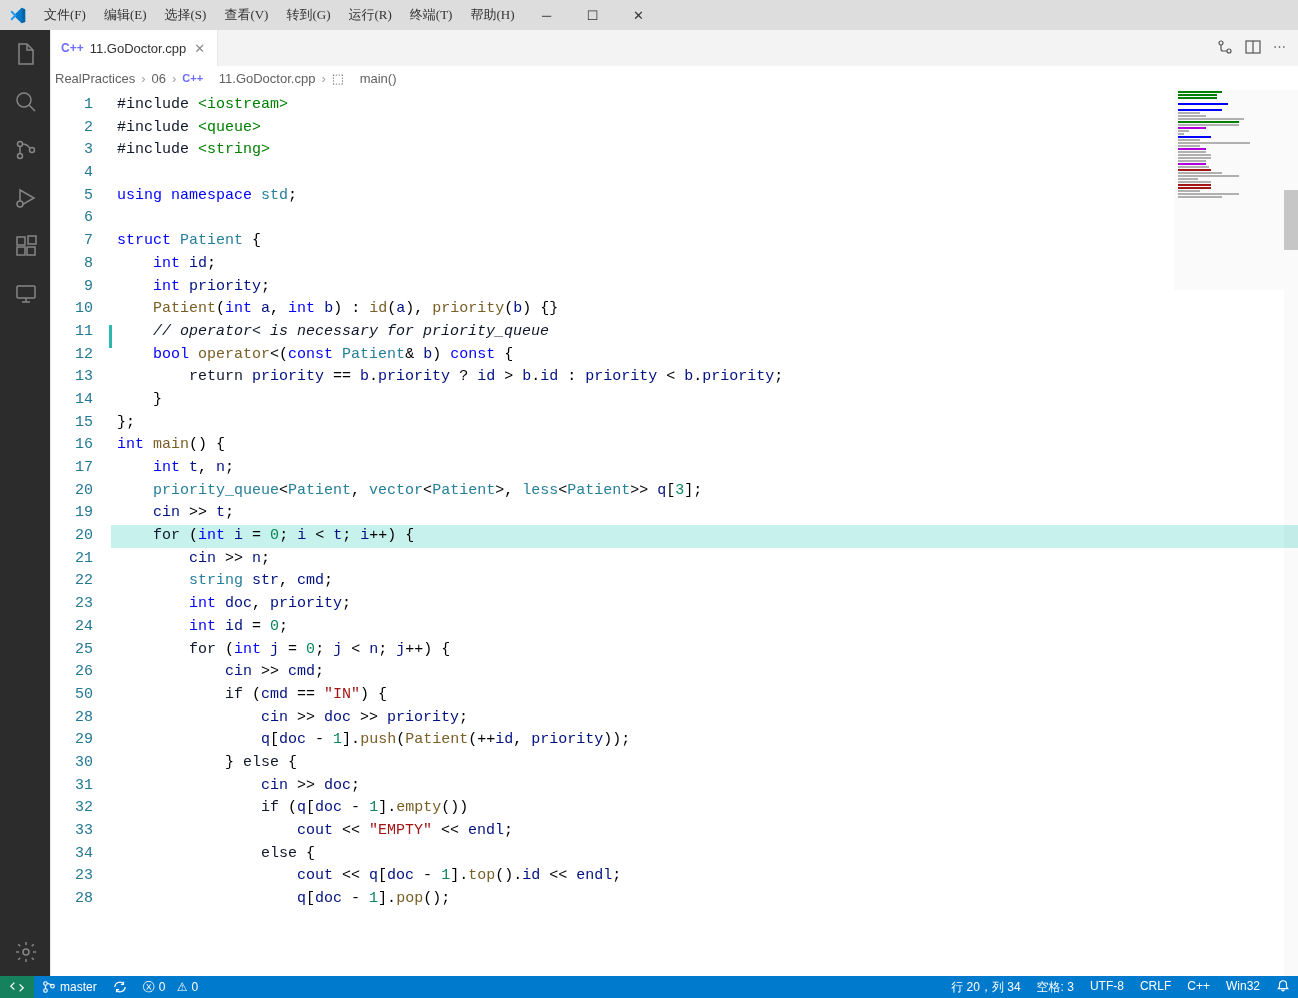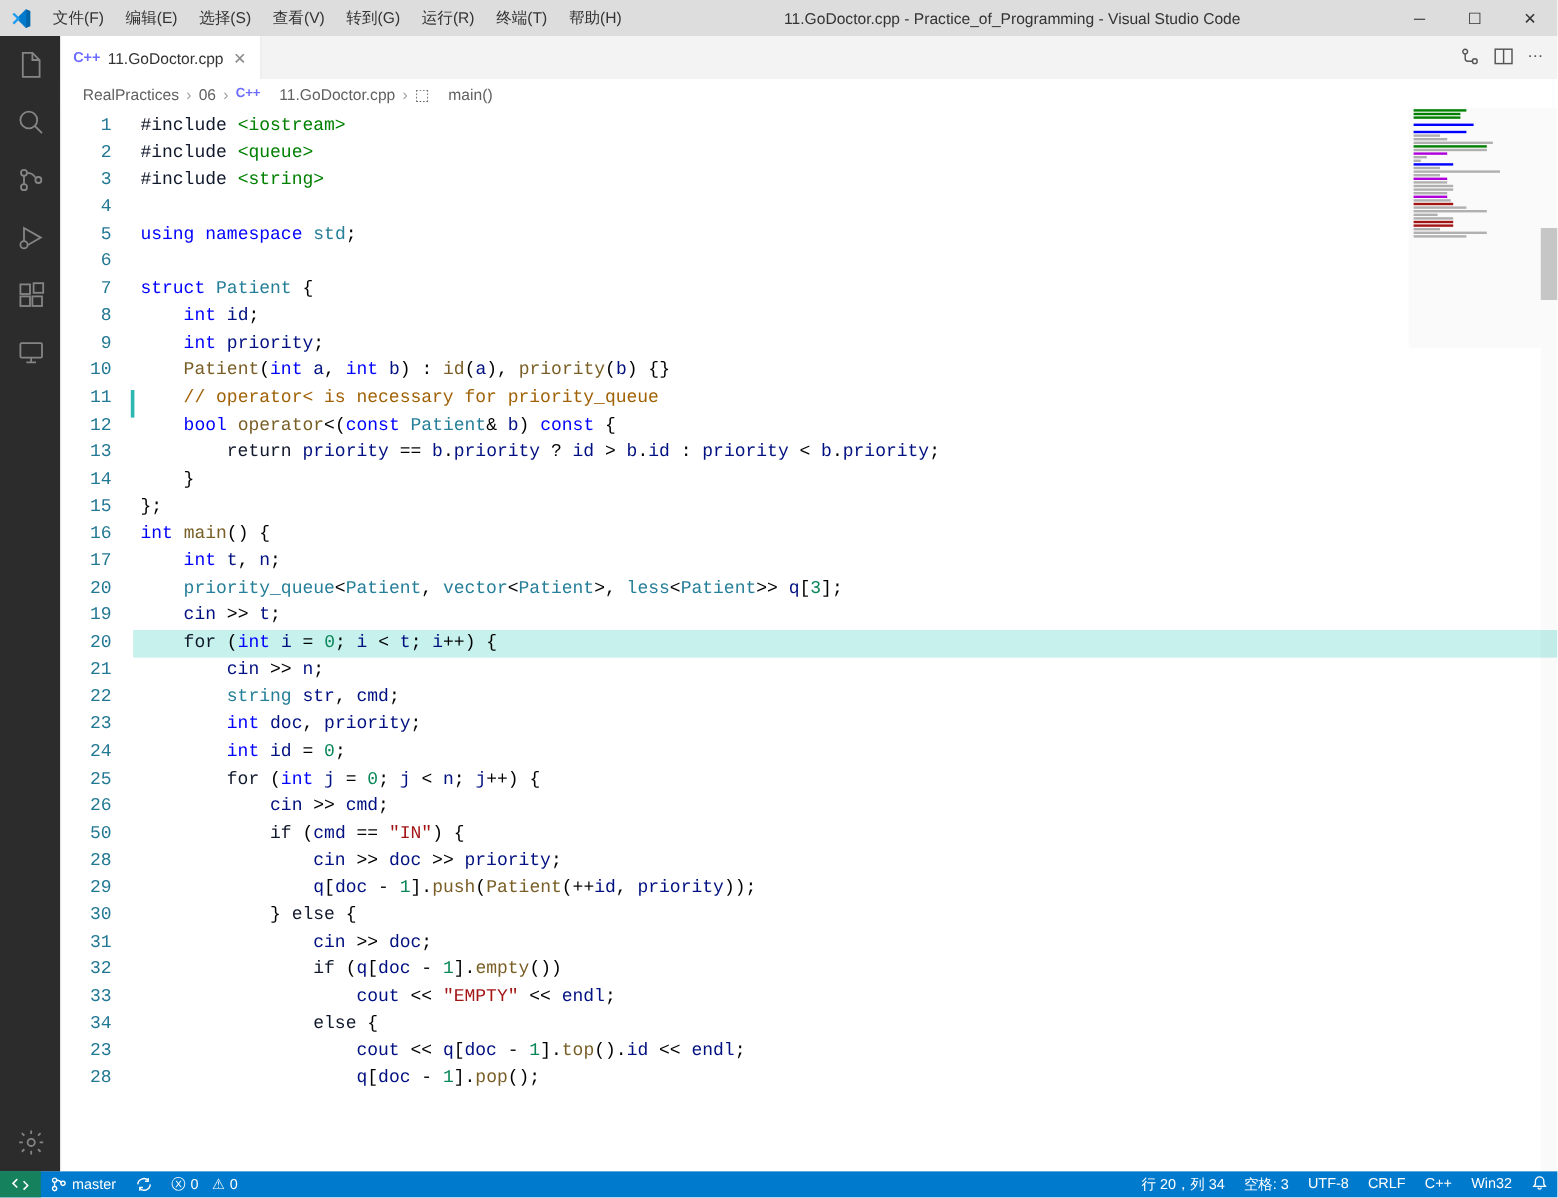--- a/index.html
+++ b/index.html
@@ -1,57 +1,57 @@
 <!DOCTYPE html>
 <html><head>
 <meta charset="utf-8">
 <style>
 * { margin: 0; padding: 0; box-sizing: border-box; }
 body { font-family: "Segoe UI", "Microsoft YaHei", sans-serif; font-size: 13px; background: #fff; overflow: hidden; width: 1298px; height: 998px; }
 
 .titlebar { height: 30px; background: #dddddd; display: flex; align-items: center; padding: 0; }
 .titlebar .logo { width: 35px; display: flex; justify-content: center; align-items: center; }
-.titlebar .menu { display: flex; gap: 0; }
+.titlebar .menu { display: flex; gap: 0; font-family: Liberation Serif, serif; }
 .titlebar .menu-item { padding: 4px 9px; cursor: pointer; color: #333; }
 .titlebar .title { flex: 1; text-align: center; color: #333; }
 .titlebar .winctrl { display: flex; }
 .titlebar .winctrl-btn { width: 46px; height: 30px; display: flex; align-items: center; justify-content: center; cursor: pointer; color: #333; }
 
 .main-row { display: flex; height: calc(998px - 30px - 22px); }
 .activitybar { width: 50px; background: #2c2c2c; display: flex; flex-direction: column; justify-content: space-between; }
 .activitybar .top, .activitybar .bottom { display: flex; flex-direction: column; }
 .activitybar .ab-item { width: 50px; height: 48px; display: flex; align-items: center; justify-content: center; color: #858585; cursor: pointer; border-left: 2px solid transparent; }
 
 .editor-area { flex: 1; display: flex; flex-direction: column; background: #fff; position: relative; border-left: 1px solid #e7e7e7; }
 .tabbar { height: 36px; background: #f3f3f3; display: flex; align-items: center; }
 .tab { height: 36px; background: #fff; display: flex; align-items: center; padding: 0 10px; gap: 6px; border-right: 1px solid #e7e7e7; }
 .tab .filetype { color: #6c6c6c; font-size: 12px; }
 .tab .tabname { color: #333; }
 .tab .close { color: #888; cursor: pointer; padding: 2px; }
 .tabbar .actions { margin-left: auto; display: flex; gap: 12px; padding-right: 12px; color: #555; }
 .tabbar .actions span { cursor: pointer; }
 
-.breadcrumbs { height: 24px; display: flex; align-items: center; padding-left: 18px; gap: 6px; color: #616161; font-size: 13px; background: #fff; }
+.breadcrumbs { height: 24px; display: flex; align-items: center; padding-left: 4px; gap: 6px; color: #616161; font-size: 13px; background: #fff; }
 .breadcrumbs .crumb { display: flex; align-items: center; gap: 6px; }
 .breadcrumbs .crumb .sep { color: #a0a0a0; }
 .breadcrumbs .cubeicon { color: #616161; }
 
 .code-container { flex: 1; display: flex; position: relative; overflow: hidden; }
 .gutter { width: 60px; text-align: right; padding: 4px 18px 4px 0; color: #237893; font-family: Consolas, "Courier New", monospace; font-size: 15px; line-height: 22.7px; user-select: none; }
 .gutter .ln { height: 22.7px; }
 .code { flex: 1; padding: 4px 0; font-family: Consolas, "Courier New", monospace; font-size: 15px; line-height: 22.7px; white-space: pre; position: relative; }
 .codeline { height: 22.7px; padding-left: 6px; position: relative; }
 .codeline.hl { background: #c6f1ed; }
 
 .kw { color: #0000ff; }
 .ctype { color: #0000ff; }
 .pre { color: #0f172a; }
 .str { color: #a31515; }
 .inc { color: #008000; }
-.comment { color: #a16207; }
+.comment { color: #0f172a; font-style: italic; }
 .num { color: #098658; }
 .fn { color: #795e26; }
 .type { color: #267f99; }
 .var { color: #001080; }
 .prop { color: #001080; }
 
 .minimap { position: absolute; right: 14px; top: 0; width: 110px; height: 200px; background: #fafafa; pointer-events: none; }
 .minimap .mm-line { height: 2px; margin: 1px 4px; background: #b0b0b0; }
 .minimap .mm-green { background: #008000; }
 .minimap .mm-blue { background: #0000ff; }
@@ -82,21 +82,20 @@
   <div class="menu">
     <div class="menu-item">文件(F)</div>
     <div class="menu-item">编辑(E)</div>
     <div class="menu-item">选择(S)</div>
     <div class="menu-item">查看(V)</div>
     <div class="menu-item">转到(G)</div>
     <div class="menu-item">运行(R)</div>
     <div class="menu-item">终端(T)</div>
     <div class="menu-item">帮助(H)</div>
   </div>
-  <div class="title">11.GoDoctor.cpp - Practice_of_Programming - Visual Studio Code</div>
   <div class="winctrl">
     <div class="winctrl-btn">─</div>
     <div class="winctrl-btn">☐</div>
     <div class="winctrl-btn">✕</div>
   </div>
 </div>
 
 <div class="main-row">
   <div class="activitybar">
     <div class="top">

